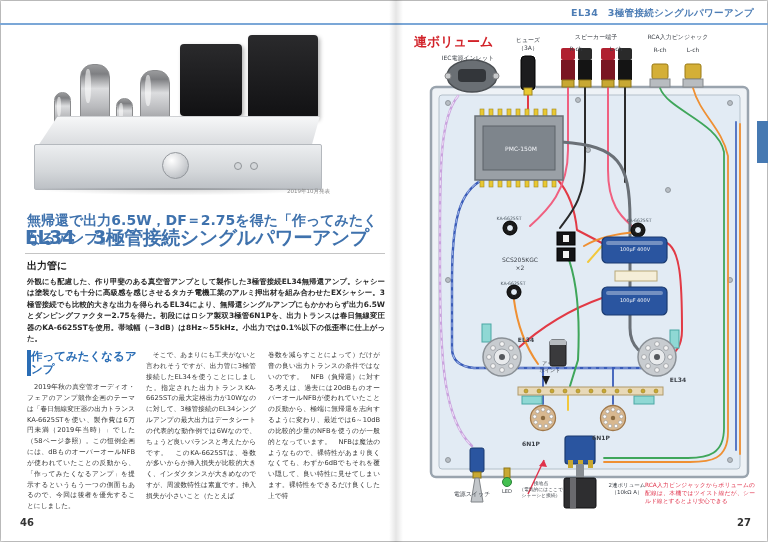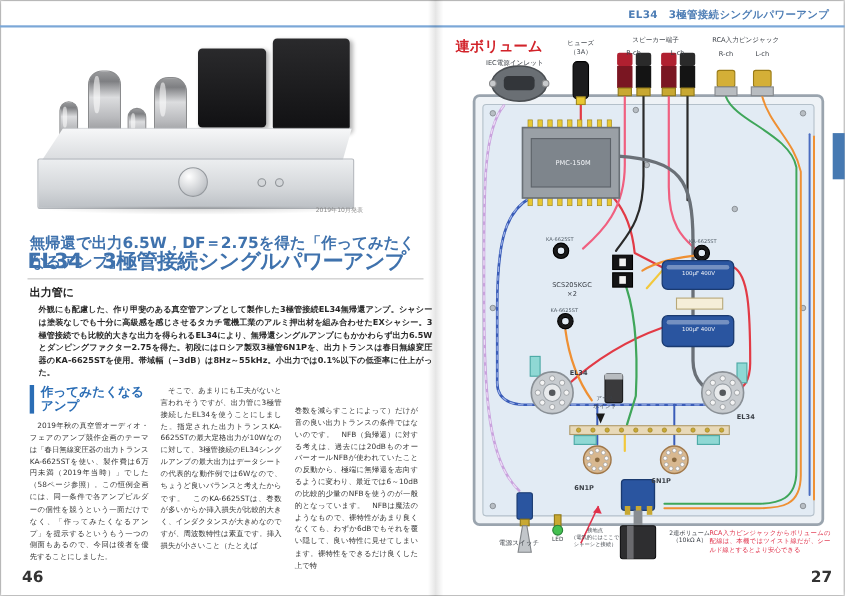--- a/index.html
+++ b/index.html
@@ -21,27 +21,27 @@
   .chassis-front { position:absolute; left:6px; top:112px; width:288px; height:46px; background:linear-gradient(180deg,#eceef0 0%,#d4d7da 60%,#bcc0c5 100%); border:1px solid #b4b8bd; border-radius:2px; }
   .knob { position:absolute; left:134px; top:120px; width:27px; height:27px; border-radius:50%; background:radial-gradient(circle at 35% 30%,#ffffff,#c4c7cb 70%,#9fa3a8); border:1px solid #94989d; }
   .jackdot { position:absolute; width:8px; height:8px; border-radius:50%; background:#d4d7da; border:1px solid #909498; }
   .floor-shadow { position:absolute; left:8px; top:156px; width:286px; height:7px; background:radial-gradient(ellipse at 50% 0,rgba(0,0,0,.18),rgba(0,0,0,0) 75%); }
   .photo-caption { left:240px; top:188px; width:90px; font-size:5.5px; color:#888; text-align:right; }
 
   .subtitle { left:27px; top:212px; width:360px; color:#3f72ad; font-weight:bold; font-size:14px; }
   .title { left:25px; top:225px; width:362px; color:#3f72ad; font-weight:bold; font-size:19px; letter-spacing:-0.5px; white-space:nowrap; }
   .title-rule { left:25px; top:253px; width:360px; height:1px; background:#c4c4c4; }
   .author { left:27px; top:259px; font-size:10px; font-weight:bold; color:#222; }
-  .lead { left:27px; top:276px; width:358px; font-size:7.4px; line-height:1.55; color:#2a2a2a; font-weight:600; text-align:justify;margin-left:8px; }
-  .colhead { left:27px; top:350px; width:110px; color:#2a6db5; font-weight:bold; font-size:11.5px; line-height:1.15; border-left:4px solid #2a6db5; padding-left:6px; }
+  .lead { left:27px; top:276px; width:358px; font-size:7.4px; line-height:1.55; color:#2a2a2a; font-weight:600; text-align:justify; }
+  .colhead { left:27px; top:350px; width:110px; color:#2a6db5; font-weight:bold; font-size:11.5px; line-height:1.15; border-left:4px solid #2a6db5; }
   .col { font-size:6.7px; line-height:1.62; color:#333; text-align:justify; }
   .col1 { left:27px; top:382px; width:108px; }
   .col2 { left:146px; top:350px; width:110px; }
-  .col3 { left:268px; top:368px; width:112px; }
-  .pageno { font-size:14px; font-weight:bold; color:#333; }
+  .col3 { left:268px; top:350px; width:112px; }
+  .pageno { font-size:10px; font-weight:bold; color:#333; }
   .pn-l { left:20px; top:517px; }
   .pn-r { left:737px; top:517px; }
 
   
   .diagram-title { left:414px; top:33px; color:#d2232a; font-weight:bold; font-size:13px; }
   .dlabel { position:absolute; font-size:6px; color:#3a3f46; text-align:center; white-space:pre-line; line-height:1.25; }
   .dlabel.tiny { font-size:4.6px; color:#55606a; }
   .dlabel.white { color:#f2f4f8; }
   .rednote { left:645px; top:482px; width:110px; font-size:5.8px; line-height:1.35; color:#e0314a; text-align:justify; }
   .groundnote { left:516px; top:481px; width:50px; font-size:4.8px; color:#3a3f46; line-height:1.3; text-align:center; white-space:pre-line; }
@@ -72,21 +72,21 @@
 </div>
 <div class="abs photo-caption">2019年10月発表</div>
 
 <div class="abs subtitle">無帰還で出力6.5W，DF＝2.75を得た「作ってみたくなるアンプ」</div>
 <div class="abs title">EL34　3極管接続シングルパワーアンプ</div>
 <div class="abs title-rule"></div>
 <div class="abs author">出力管に</div>
 <div class="abs lead">外観にも配慮した、作り甲斐のある真空管アンプとして製作した3極管接続EL34無帰還アンプ。シャシーは塗装なしでも十分に高級感を感じさせるタカチ電機工業のアルミ押出材を組み合わせたEXシャシー。3極管接続でも比較的大きな出力を得られるEL34により、無帰還シングルアンプにもかかわらず出力6.5Wとダンピングファクター2.75を得た。初段にはロシア製双3極管6N1Pを、出力トランスは春日無線変圧器のKA-6625STを使用。帯域幅（−3dB）は8Hz～55kHz。小出力では0.1%以下の低歪率に仕上がった。</div>
 
 <div class="abs colhead">作ってみたくなるアンプ</div>
-<div class="abs col col1">　2019年秋の真空管オーディオ・フェアのアンプ競作企画のテーマは「春日無線変圧器の出力トランスKA-6625STを使い、製作費は6万円未満（2019年当時）」でした（58ページ参照）。この恒例企画には、同一条件で各アンプビルダーの個性を競うという一面だけでなく、「作ってみたくなるアンプ」を提示するというもう一つの側面もあるので、今回は後者を優先することにしました。</div>
+<div class="abs col col1">　2019年秋の真空管オーディオ・フェアのアンプ競作企画のテーマは「春日無線変圧器の出力トランスKA-6625STを使い、製作費は6万円未満（2019年当時）」でした（58ページ参照）。この恒例企画には、dBものオーバーオールNFBが使われていたことの反動から、「作ってみたくなるアンプ」を提示するというもう一つの側面もあるので、今回は後者を優先することにしました。</div>
 <div class="abs col col2">　そこで、あまりにも工夫がないと言われそうですが、出力管に3極管接続したEL34を使うことにしました。指定された出力トランスKA-6625STの最大定格出力が10Wなのに対して、3極管接続のEL34シングルアンプの最大出力はデータシートの代表的な動作例では6Wなので、ちょうど良いバランスと考えたからです。　このKA-6625STは、巻数が多いからか挿入損失が比較的大きく、インダクタンスが大きめなのですが、周波数特性は素直です。挿入損失が小さいこと（たとえば</div>
 <div class="abs col col3">巻数を減らすことによって）だけが音の良い出力トランスの条件ではないのです。　NFB（負帰還）に対する考えは、過去には20dBものオーバーオールNFBが使われていたことの反動から、極端に無帰還を志向するように変わり、最近では6～10dBの比較的少量のNFBを使うのが一般的となっています。　NFBは魔法のようなもので、裸特性があまり良くなくても、わずか6dBでもそれを覆い隠して、良い特性に見せてしまいます。裸特性をできるだけ良くした上で特</div>
 <div class="abs pageno pn-l">46</div>
 
 <div class="abs diagram-title">連ボリューム</div>
 
 <svg class="abs" style="left:418px;top:30px;" width="335" height="480" viewBox="0 0 335 480">
 
   <rect x="13" y="57" width="317" height="390" rx="5" fill="#eef2f6" stroke="#9aa4ae" stroke-width="2.5"></rect>
   <rect x="21" y="65" width="301" height="374" rx="3" fill="#e2ebf4" stroke="#b4c0ca" stroke-width="1"></rect>

